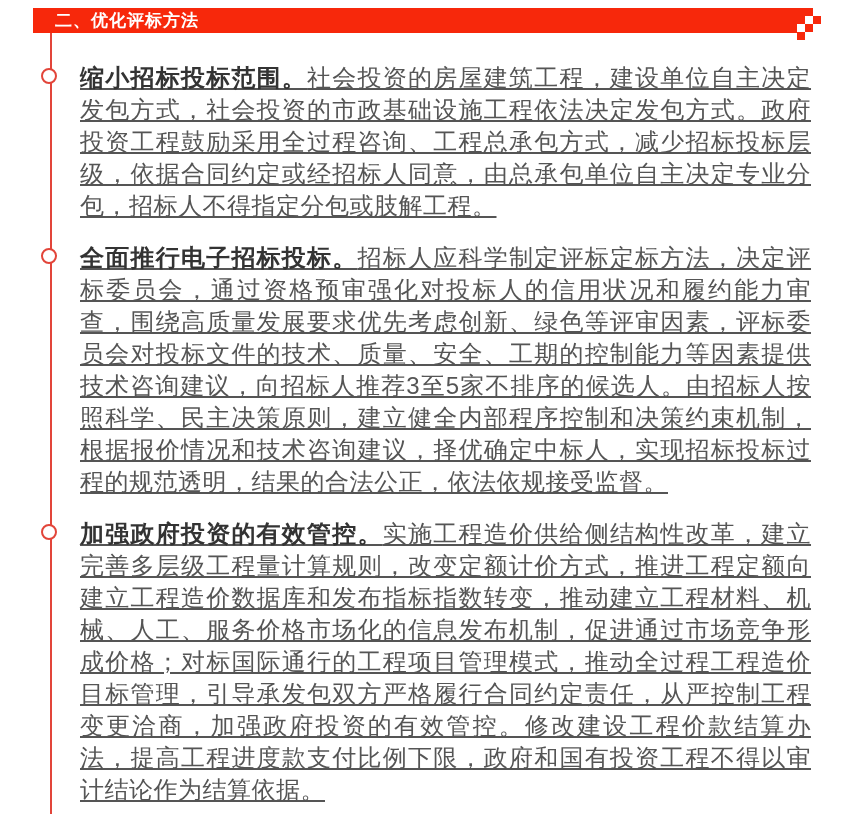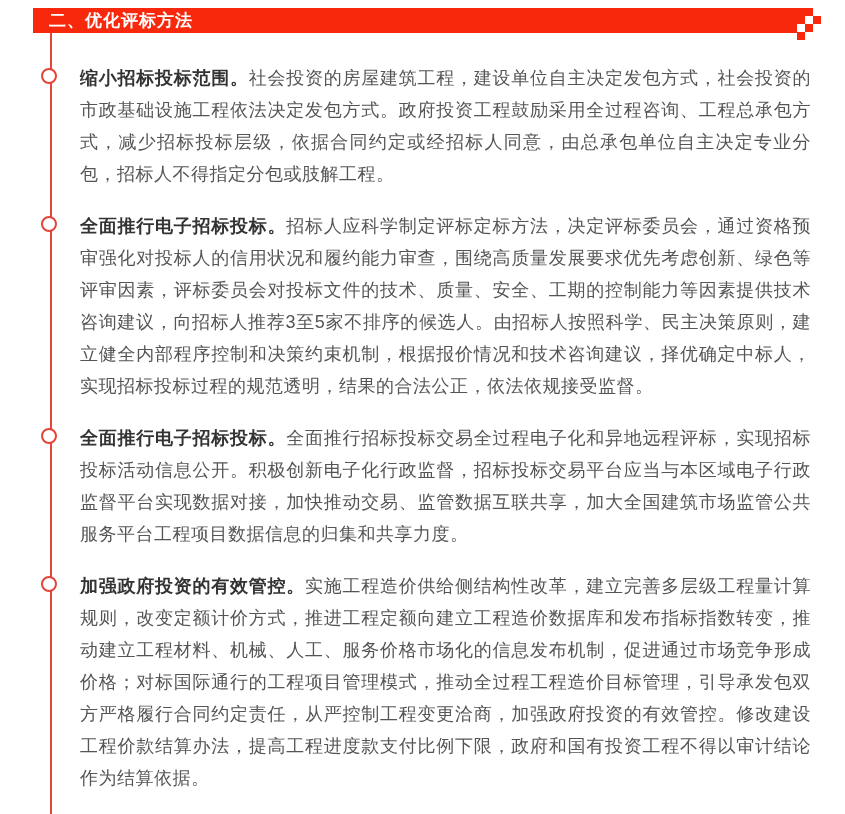--- a/index.html
+++ b/index.html
@@ -10,21 +10,21 @@
     overflow:hidden;
     background:#ffffff;
     font-family:"Liberation Sans","DejaVu Sans",sans-serif;
   }
   
   .banner {
     position:absolute;
     left:33px; top:8px;
     width:764px; height:25px;
     display:flex; align-items:center;
-    padding-left:16px;
+    padding-left:22px;
   }
   .banner-title {
     color:#ffffff;
     font-size:17px;
     font-weight:bold;
     letter-spacing:1px;
     line-height:1;
     white-space:nowrap;
   }
   
@@ -36,26 +36,27 @@
     left:50px; top:33px; bottom:0;
     width:2px;
   }
   .content {
     position:absolute;
     left:80px; top:62px;
     width:731px;
   }
   .para {
     position:relative;
-    font-size:18px;
+    font-size:24px;
     line-height:32px;
     letter-spacing:0.5px;
     text-align:justify;
     color:#555555;
     margin-bottom:20px;
+    text-decoration:underline;
   }
   .para .bullet {
     position:absolute;
     left:-39px; top:6px;
     width:16px; height:16px;
     border-radius:50%;
     background:#ffffff;
     border:2px solid #e2453a;
     z-index:2;
   }
@@ -86,24 +87,20 @@
     <div class="para">
       <span class="bullet" style="border-color: rgb(226, 69, 58);"></span>
       <b>缩小招标投标范围。</b><span>社会投资的房屋建筑工程，建设单位自主决定发包方式，社会投资的市政基础设施工程依法决定发包方式。政府投资工程鼓励采用全过程咨询、工程总承包方式，减少招标投标层级，依据合同约定或经招标人同意，由总承包单位自主决定专业分包，招标人不得指定分包或肢解工程。</span>
     </div>
 
     <div class="para">
       <span class="bullet" style="border-color: rgb(226, 69, 58);"></span>
       <b>全面推行电子招标投标。</b><span>招标人应科学制定评标定标方法，决定评标委员会，通过资格预审强化对投标人的信用状况和履约能力审查，围绕高质量发展要求优先考虑创新、绿色等评审因素，评标委员会对投标文件的技术、质量、安全、工期的控制能力等因素提供技术咨询建议，向招标人推荐3至5家不排序的候选人。由招标人按照科学、民主决策原则，建立健全内部程序控制和决策约束机制，根据报价情况和技术咨询建议，择优确定中标人，实现招标投标过程的规范透明，结果的合法公正，依法依规接受监督。</span>
     </div>
 
-    <div class="para">
-      <span class="bullet" style="border-color: rgb(226, 69, 58);"></span>
-      <b>全面推行电子招标投标。</b><span>全面推行招标投标交易全过程电子化和异地远程评标，实现招标投标活动信息公开。积极创新电子化行政监督，招标投标交易平台应当与本区域电子行政监督平台实现数据对接，加快推动交易、监管数据互联共享，加大全国建筑市场监管公共服务平台工程项目数据信息的归集和共享力度。</span>
-    </div>
 
     <div class="para">
       <span class="bullet" style="border-color: rgb(226, 69, 58);"></span>
       <b>加强政府投资的有效管控。</b><span>实施工程造价供给侧结构性改革，建立完善多层级工程量计算规则，改变定额计价方式，推进工程定额向建立工程造价数据库和发布指标指数转变，推动建立工程材料、机械、人工、服务价格市场化的信息发布机制，促进通过市场竞争形成价格；对标国际通行的工程项目管理模式，推动全过程工程造价目标管理，引导承发包双方严格履行合同约定责任，从严控制工程变更洽商，加强政府投资的有效管控。修改建设工程价款结算办法，提高工程进度款支付比例下限，政府和国有投资工程不得以审计结论作为结算依据。</span>
     </div>
 
   </div>
 </div>
 
 </body></html>

